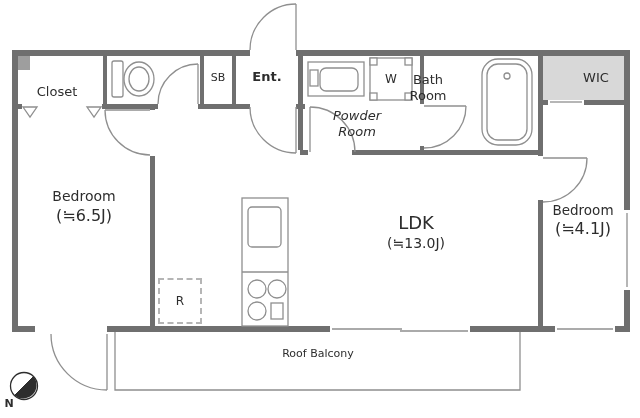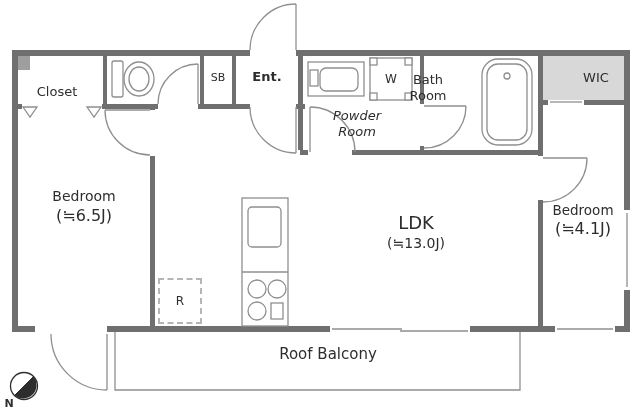--- a/index.html
+++ b/index.html
@@ -182,16 +182,16 @@
 
   <div class="lbl" style="left:583px;top:220px;">
     <span class="rname" style="font-size:13.5px;">Bedroom</span>
     <span class="rarea">(≒4.1J)</span>
   </div>
 
   <div class="rbox" style="left:158px;top:278px;width:44px;height:46px;">
     <span>R</span>
   </div>
 
-  <div class="lbl" style="left:328px;top:354px;font-size:15px;">Roof Balcony</div>
+  <div class="lbl" style="left:318px;top:354px;font-size:11px;">Roof Balcony</div>
   <div class="lbl" style="left:9px;top:404px;font-size:11px;font-weight:bold;">N</div>
 
 </div>
 
 </body></html>

